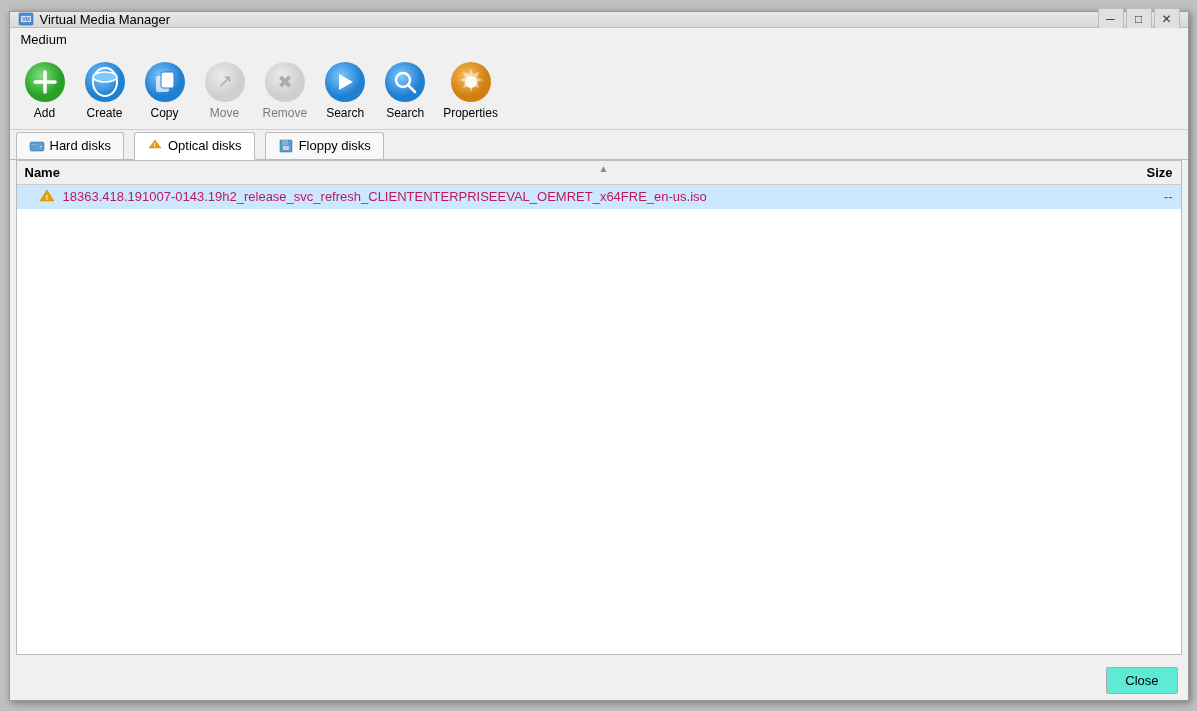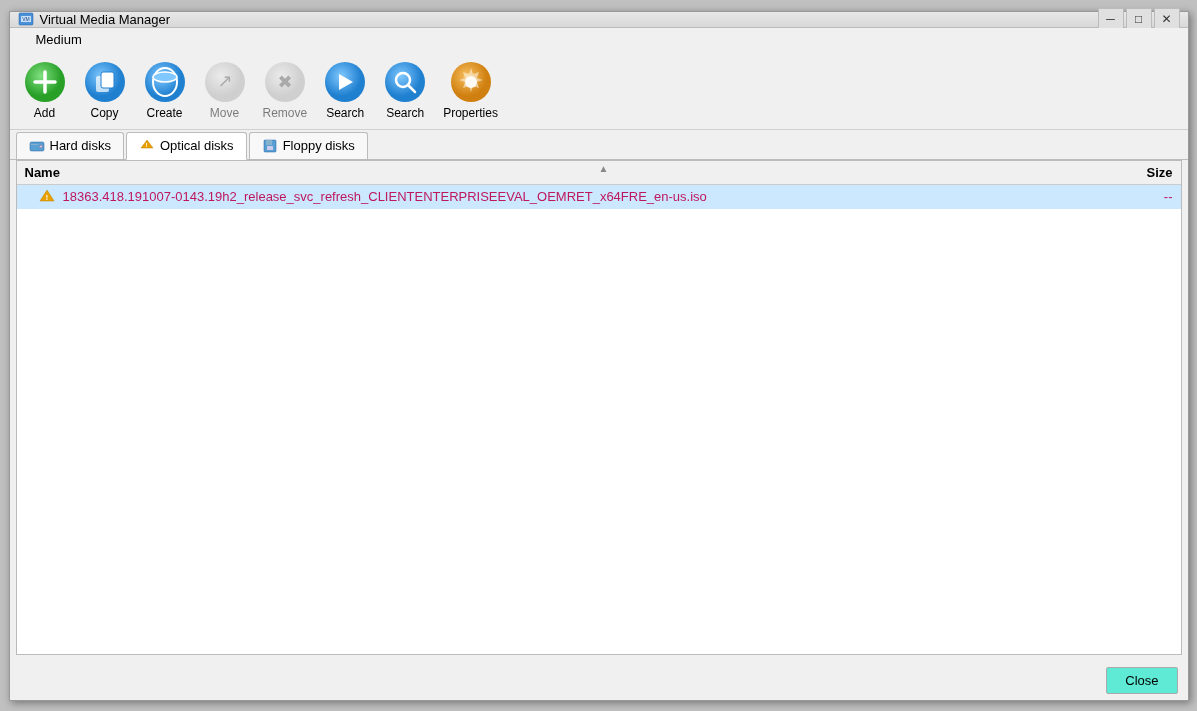--- a/index.html
+++ b/index.html
@@ -52,21 +52,21 @@
       background: #e0e0e0;
       border: 1px solid #bbb;
       cursor: pointer;
       display: flex;
       align-items: center;
       justify-content: center;
       font-size: 12px;
       color: #333;
     }
     .medium-label {
-      padding: 4px 26px;
+      padding: 4px 11px;
       font-size: 13px;
       color: #000;
       background: #f0f0f0;
     }
     .toolbar {
       display: flex;
       align-items: flex-end;
       padding: 4px 6px 4px 6px;
       background: #f0f0f0;
       border-bottom: 1px solid #d0d0d0;
@@ -98,21 +98,21 @@
       display: flex;
       align-items: center;
       justify-content: center;
       font-size: 22px;
     }
     .tabs {
       display: flex;
       background: #f0f0f0;
       border-bottom: 1px solid #bbb;
       padding: 0 6px;
-      gap: 2px;
+      gap: 10px;
       margin-top: 2px;
     }
     .tab {
       display: flex;
       align-items: center;
       gap: 5px;
       padding: 5px 12px;
       border: 1px solid #bbb;
       border-bottom: none;
       background: #f8f8f8;
@@ -237,48 +237,48 @@
             </defs>
             <line x1="22" y1="12" x2="22" y2="32" stroke="white" stroke-width="3.5" stroke-linecap="round"></line>
             <line x1="12" y1="22" x2="32" y2="22" stroke="white" stroke-width="3.5" stroke-linecap="round"></line>
           </svg>
     </div>
     <span>Add</span>
   </div>
       <div class="tool-btn">
     <div class="icon-circle">
       <svg width="44" height="44" viewBox="0 0 44 44">
+            <circle cx="22" cy="22" r="20" fill="url(#crg)"></circle>
+            <defs>
+              <radialGradient id="crg" cx="40%" cy="35%">
+                <stop offset="0%" stop-color="#80c8ff"></stop>
+                <stop offset="100%" stop-color="#2080d0"></stop>
+              </radialGradient>
+            </defs>
+            <ellipse cx="22" cy="22" rx="12" ry="14" fill="none" stroke="white" stroke-width="2"></ellipse>
+            <ellipse cx="22" cy="17" rx="12" ry="5" fill="#80c8ff" stroke="white" stroke-width="1.5"></ellipse>
+          </svg>
+    </div>
+    <span>Create</span>
+  </div>
+      <div class="tool-btn">
+    <div class="icon-circle">
+      <svg width="44" height="44" viewBox="0 0 44 44">
             <circle cx="22" cy="22" r="20" fill="url(#copyg)"></circle>
             <defs>
               <radialGradient id="copyg" cx="40%" cy="35%">
                 <stop offset="0%" stop-color="#80c8ff"></stop>
                 <stop offset="100%" stop-color="#2080d0"></stop>
               </radialGradient>
             </defs>
             <rect x="13" y="16" width="13" height="16" rx="2" fill="white" opacity="0.7"></rect>
             <rect x="18" y="12" width="13" height="16" rx="2" fill="white" stroke="#2080d0" stroke-width="1"></rect>
           </svg>
     </div>
     <span>Copy</span>
-  </div>
-      <div class="tool-btn">
-    <div class="icon-circle">
-      <svg width="44" height="44" viewBox="0 0 44 44">
-            <circle cx="22" cy="22" r="20" fill="url(#crg)"></circle>
-            <defs>
-              <radialGradient id="crg" cx="40%" cy="35%">
-                <stop offset="0%" stop-color="#80c8ff"></stop>
-                <stop offset="100%" stop-color="#2080d0"></stop>
-              </radialGradient>
-            </defs>
-            <ellipse cx="22" cy="22" rx="12" ry="14" fill="none" stroke="white" stroke-width="2"></ellipse>
-            <ellipse cx="22" cy="17" rx="12" ry="5" fill="#80c8ff" stroke="white" stroke-width="1.5"></ellipse>
-          </svg>
-    </div>
-    <span>Create</span>
   </div>
       <div class="tool-btn disabled">
     <div class="icon-circle">
       <svg width="44" height="44" viewBox="0 0 44 44">
             <circle cx="22" cy="22" r="20" fill="url(#moveg)"></circle>
             <defs>
               <radialGradient id="moveg" cx="40%" cy="35%">
                 <stop offset="0%" stop-color="#e8e8e8"></stop>
                 <stop offset="100%" stop-color="#b0b0b0"></stop>
               </radialGradient>

